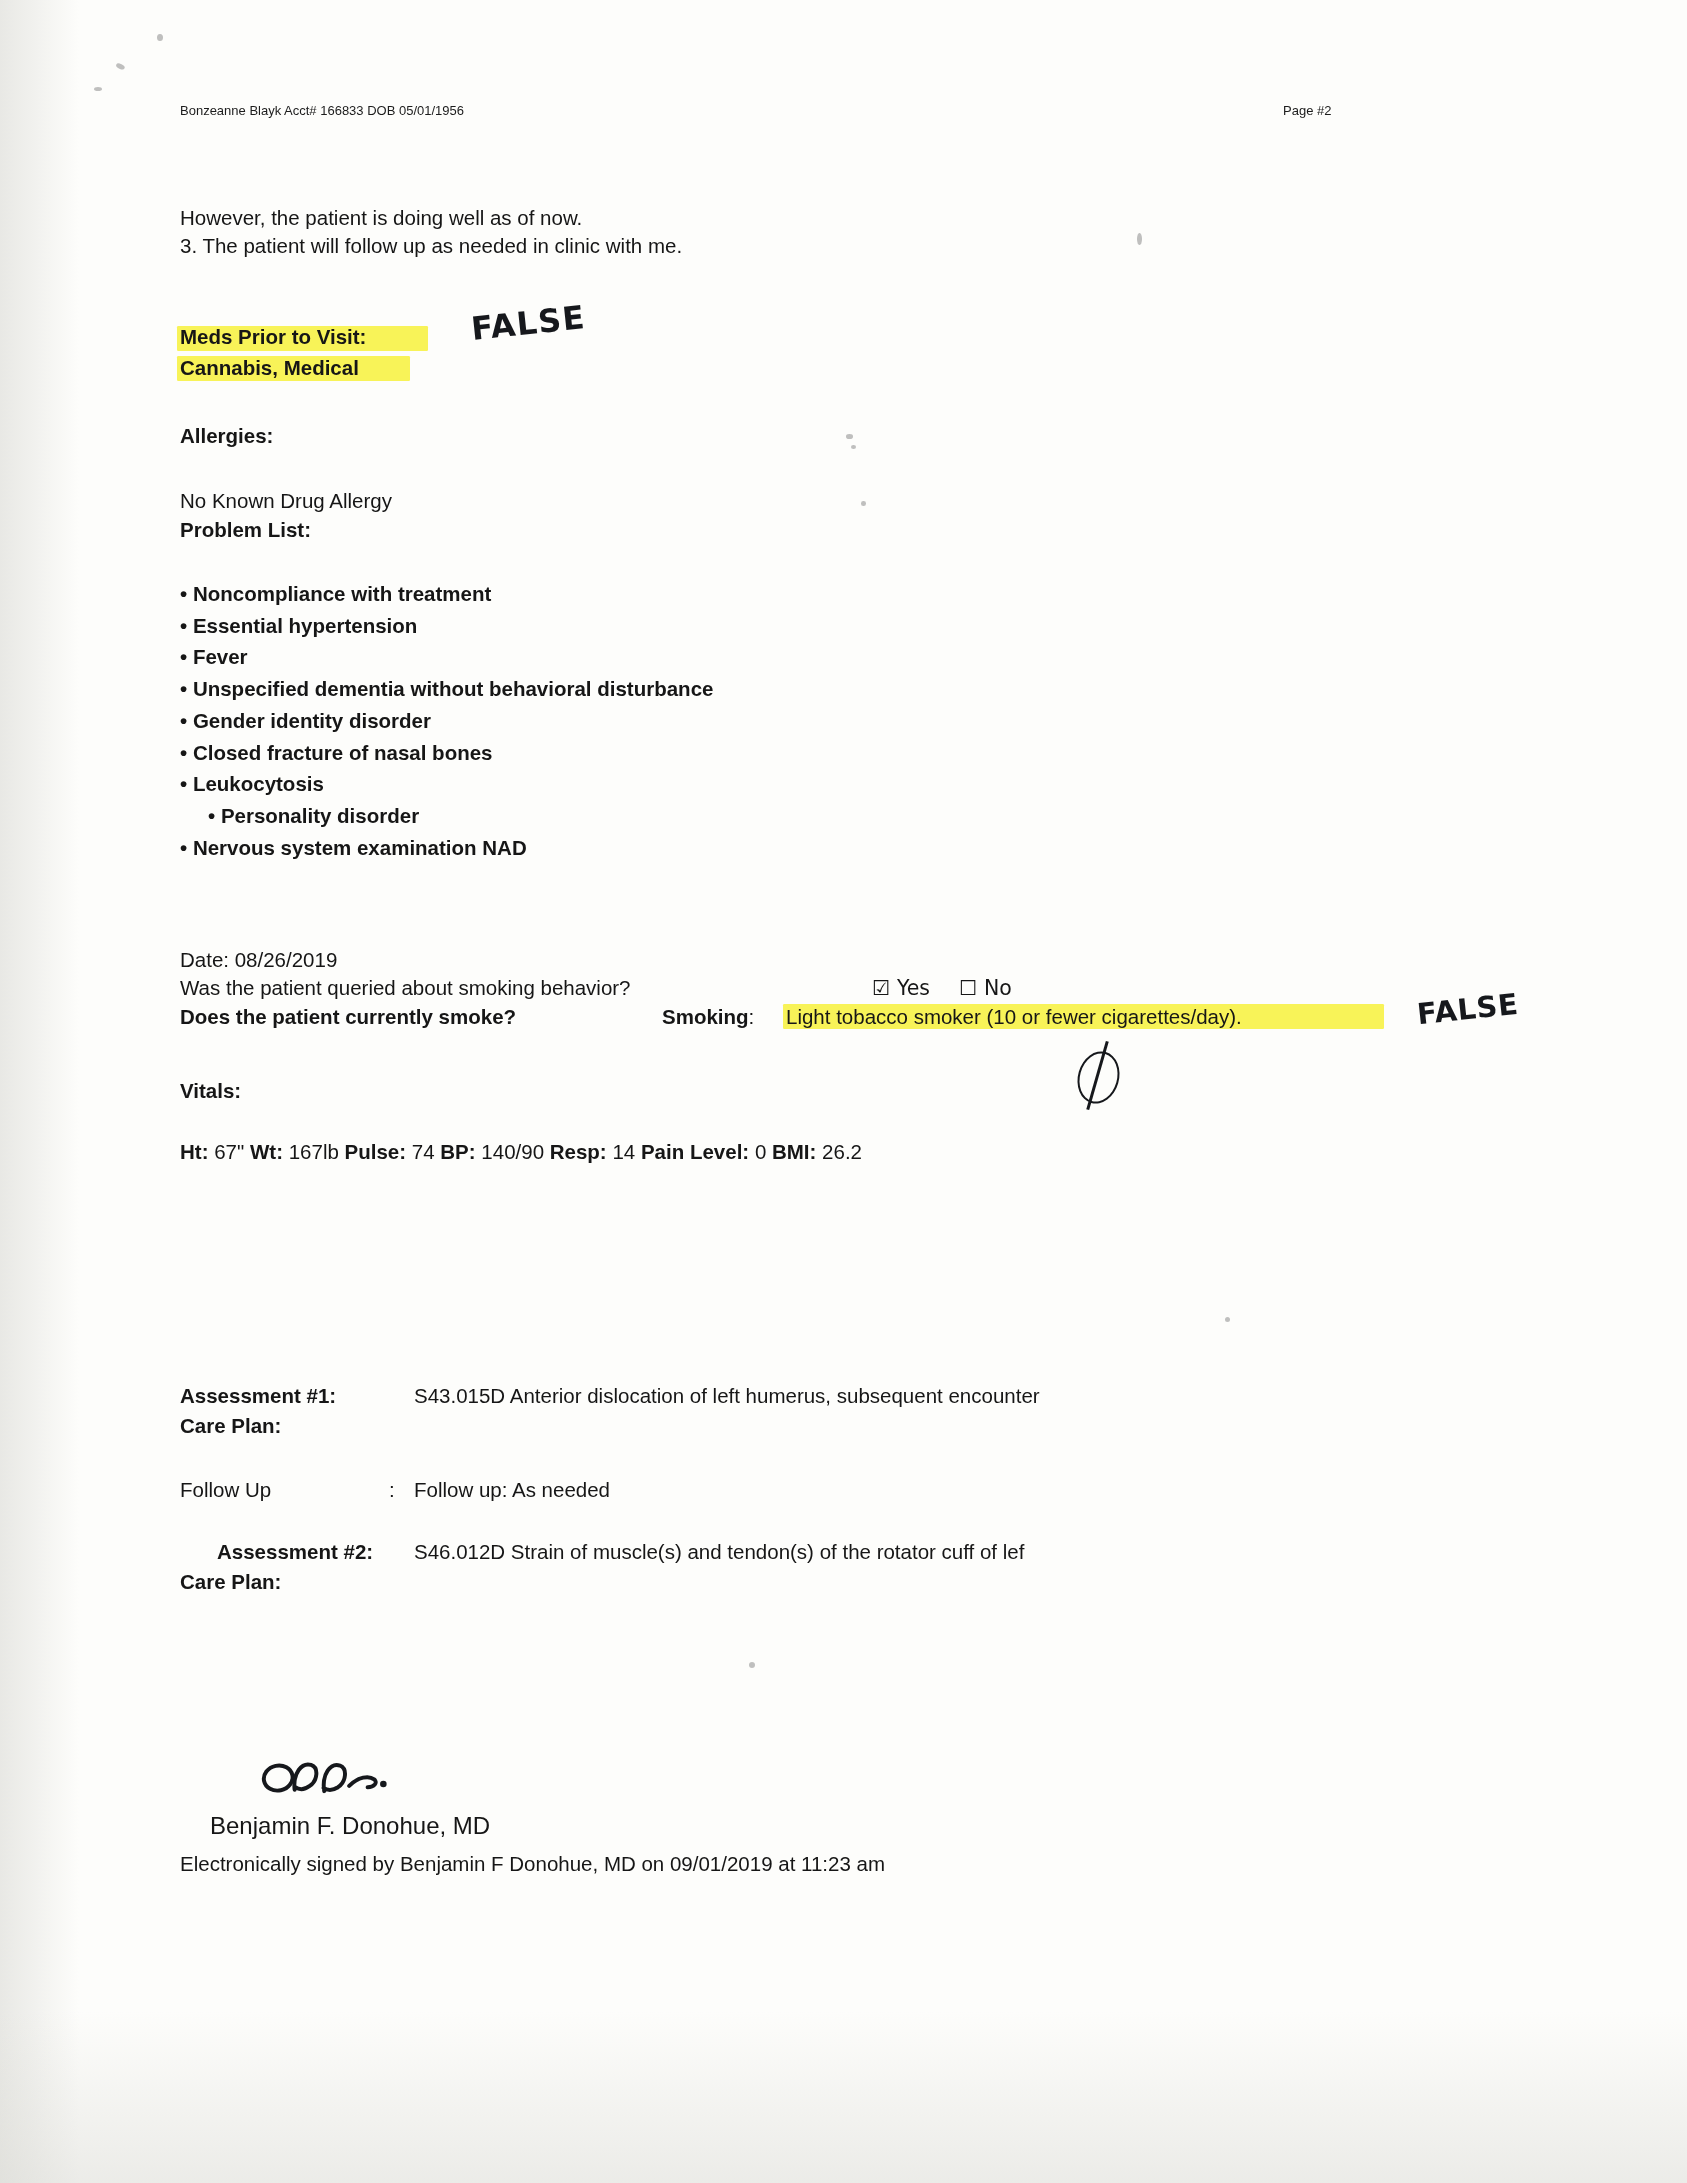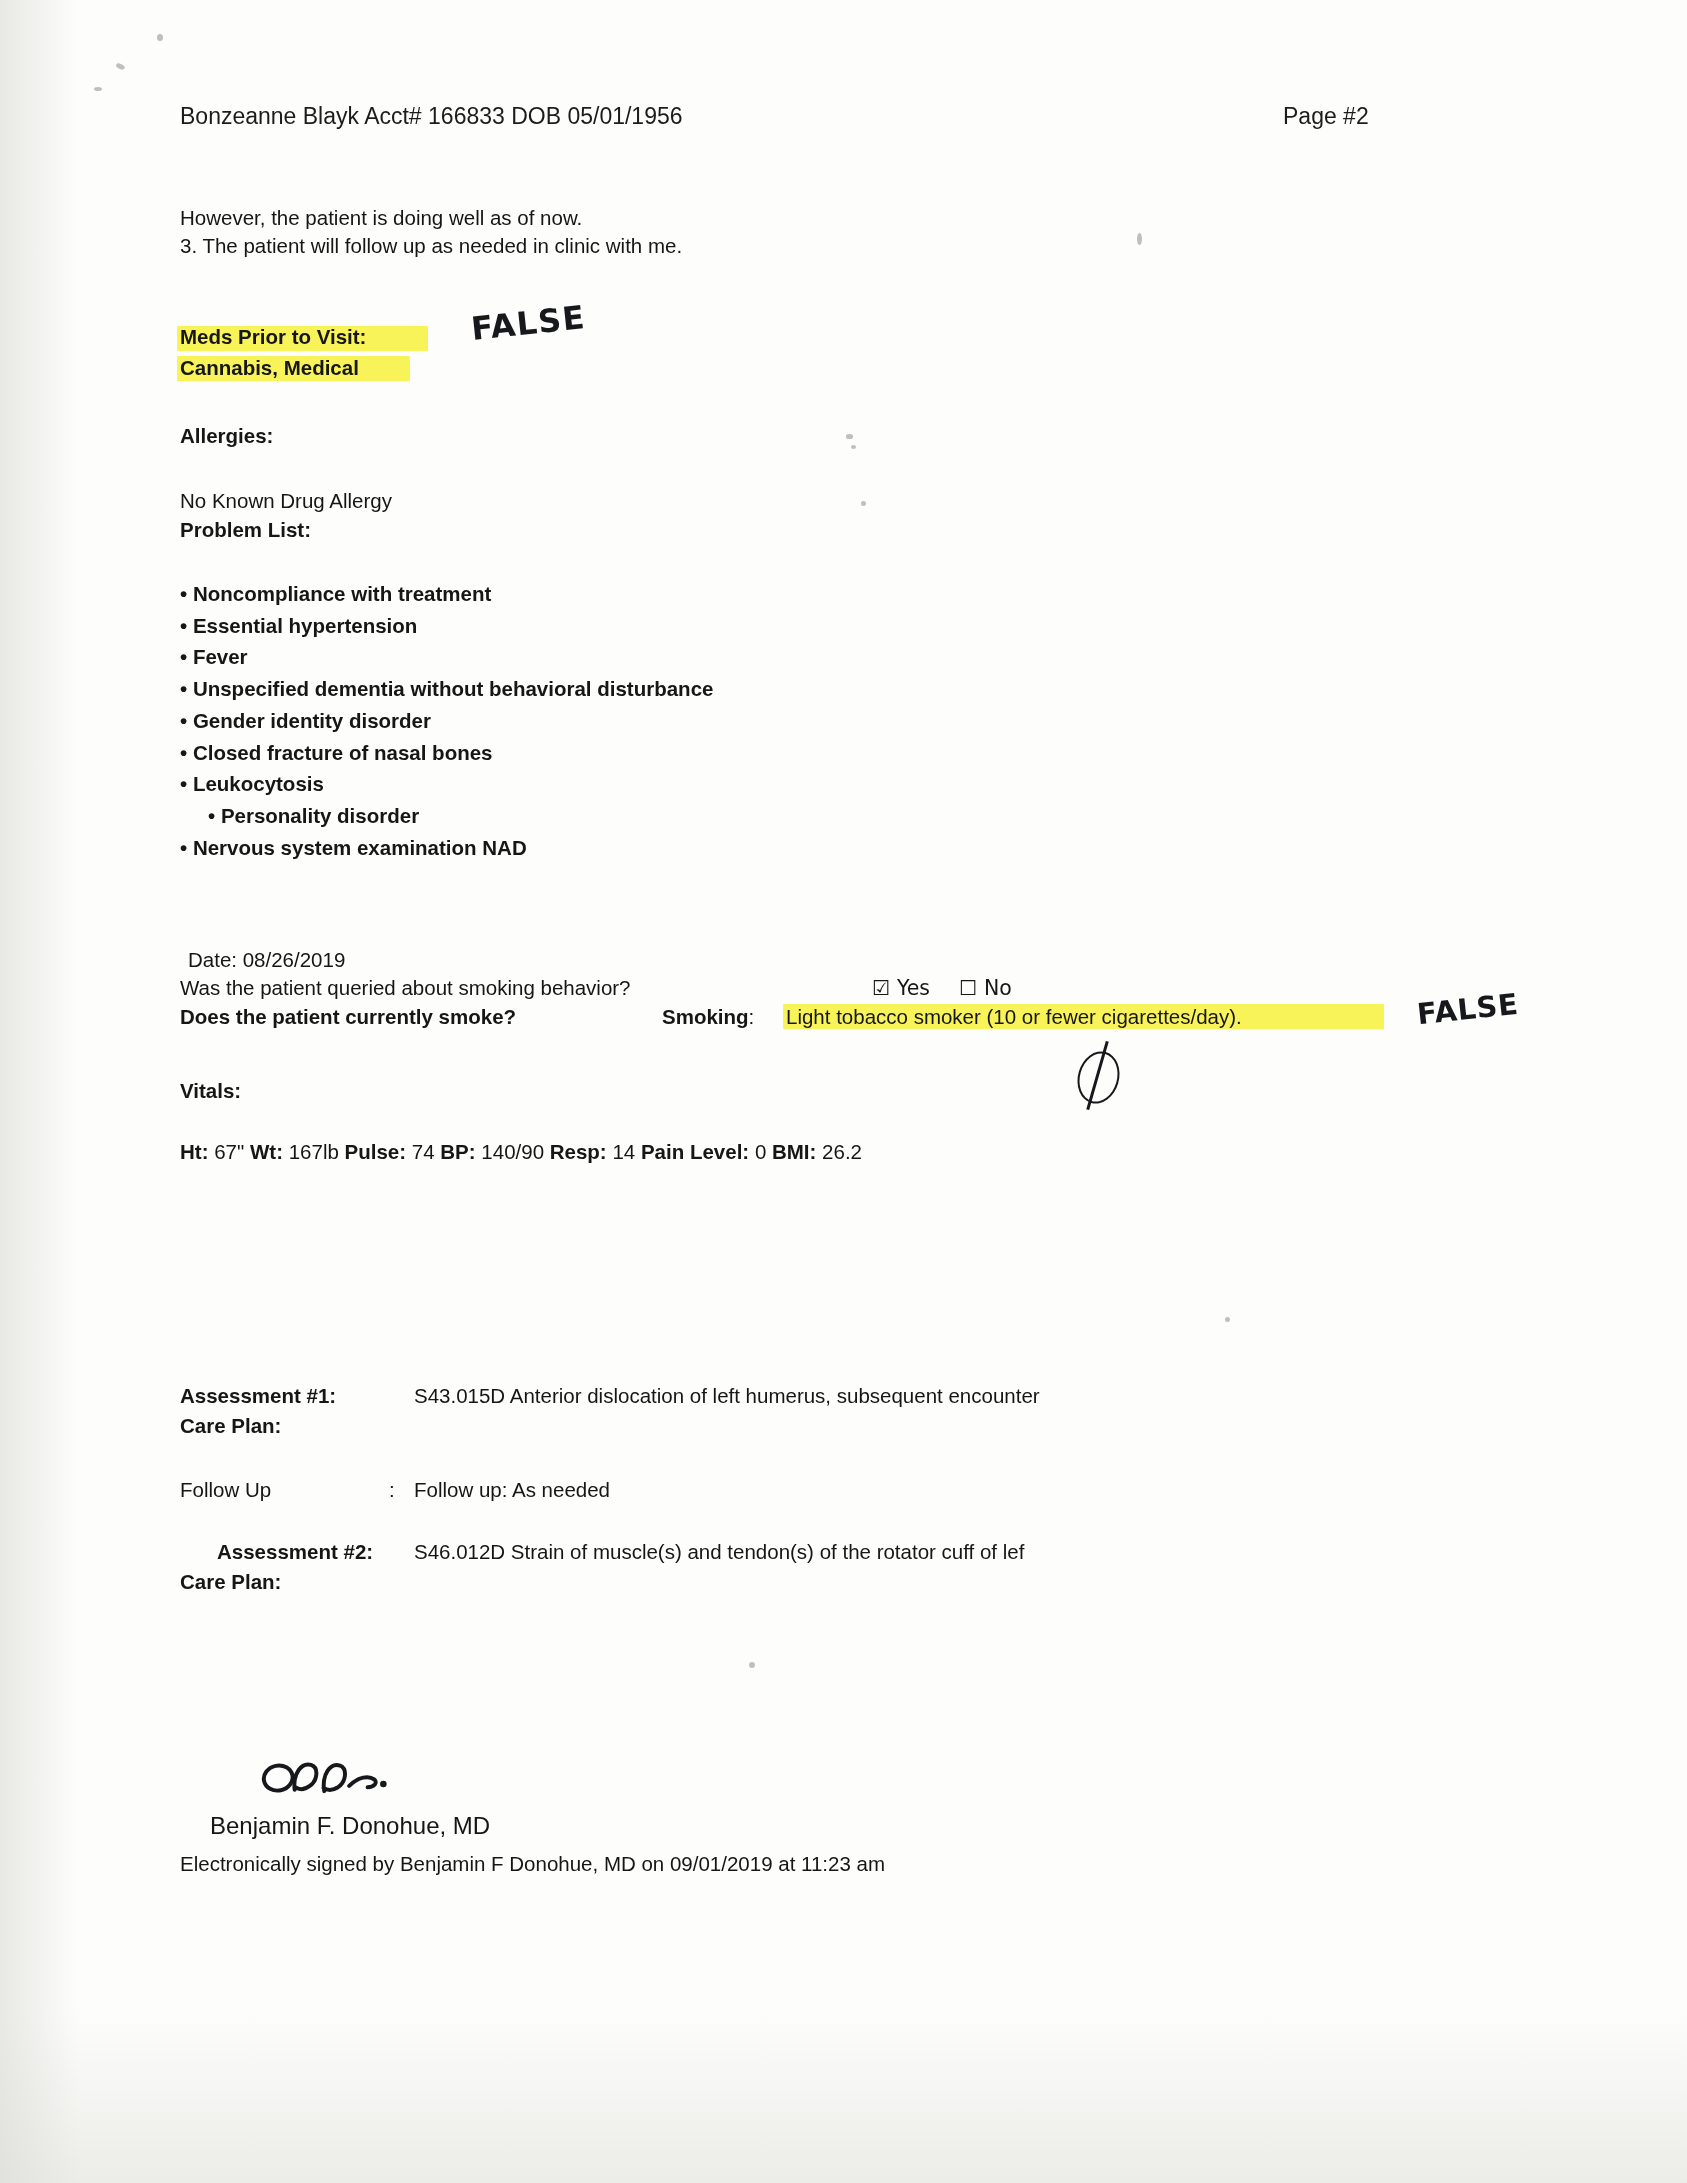--- a/index.html
+++ b/index.html
@@ -49,21 +49,21 @@
     position: absolute;
     left: 0; top: 0;
     width: 1687px;
     height: 2183px;
   }
 
   
   .hdr {
     position: absolute;
     top: 103px;
-    font-size: 23px;
+    font-size: 13px;
     color: #1c1c1c;
     white-space: nowrap;
   }
   .hdr-left { left: 180px; }
   .hdr-right { left: 1283px; }
 
   .line {
     position: absolute;
     font-size: 20.5px;
     line-height: 26.5px;
@@ -167,21 +167,21 @@
     <div class="line b" style="left:180px; top:613px;">• <span>Essential hypertension</span></div>
     <div class="line b" style="left:180px; top:644px;">• <span>Fever</span></div>
     <div class="line b" style="left:180px; top:676px;">• <span>Unspecified dementia without behavioral disturbance</span></div>
     <div class="line b" style="left:180px; top:708px;">• <span>Gender identity disorder</span></div>
     <div class="line b" style="left:180px; top:740px;">• <span>Closed fracture of nasal bones</span></div>
     <div class="line b" style="left:180px; top:771px;">• <span>Leukocytosis</span></div>
     <div class="line b" style="left:180px; top:803px;margin-left:28px;">• <span>Personality disorder</span></div>
     <div class="line b" style="left:180px; top:835px;">• <span>Nervous system examination NAD</span></div>
   </div>
 
-  <div class="line" style="left:188px; top:947px;">Date: 08/26/2019</div>
+  <div class="line" style="left:180px; top:947px;">Date: 08/26/2019</div>
   <div class="line" style="left:180px; top:975px;">Was the patient queried about smoking behavior?</div>
 
   <div class="line chk" style="left:872px; top:975px;">
     <span>☑</span>
     <span>Yes</span>
   </div>
   <div class="line chk" style="left:959px; top:975px;">
     <span>☐</span>
     <span>No</span>
   </div>

